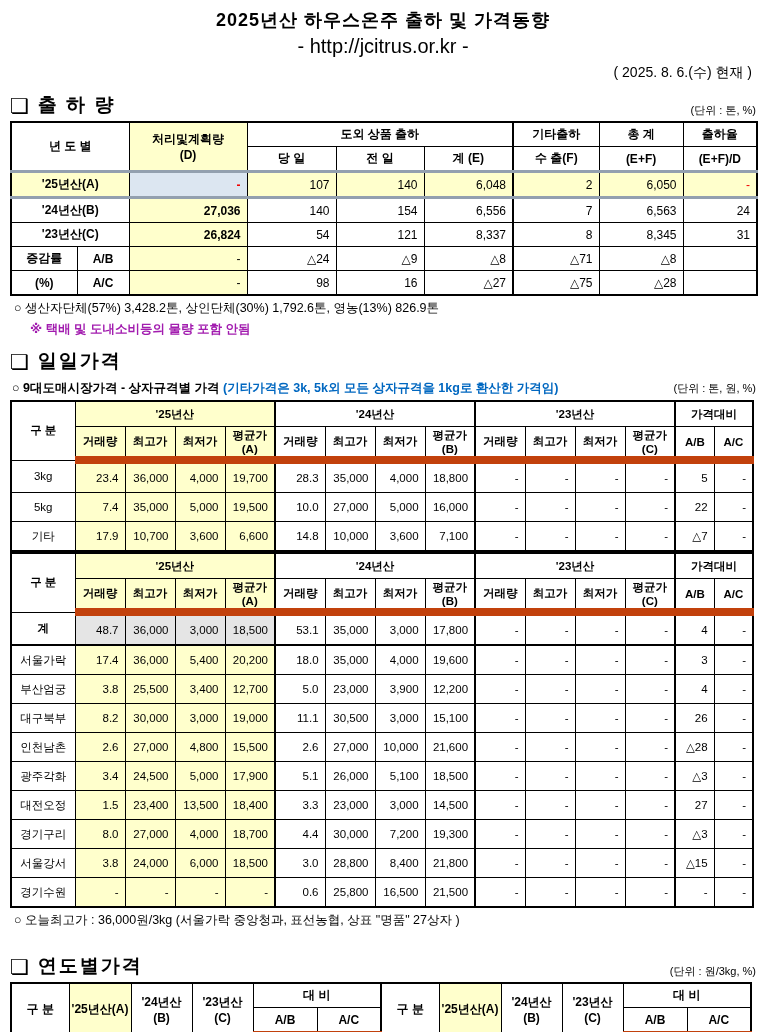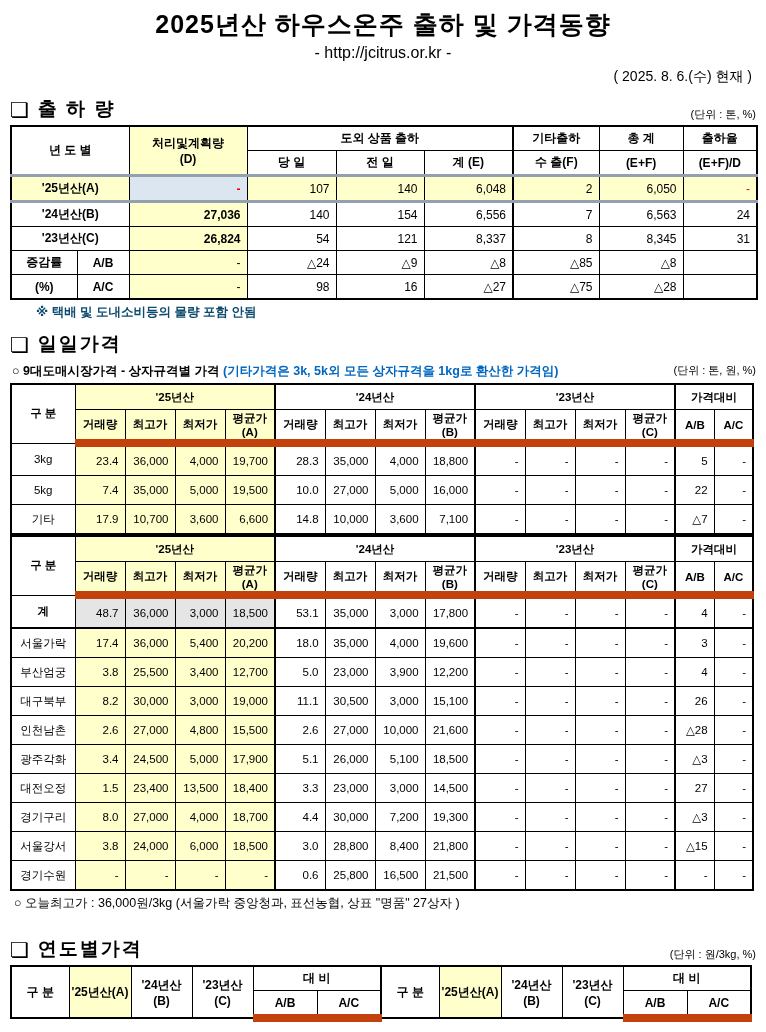--- a/index.html
+++ b/index.html
@@ -1,29 +1,29 @@
 <!DOCTYPE html>
 <html><head>
 <meta charset="utf-8">
 <style>
   html,body { margin:0; padding:0; background:#fff; color:#000;
     font-family:"Liberation Sans","DejaVu Sans",sans-serif; }
   body { width:766px; height:1032px; overflow:hidden; }
   .page { padding:4px 10px 0 10px; }
 
-  .title { text-align:center; font-size:25px; font-weight:bold; letter-spacing:1px; margin-top:4px; }
-  .url   { text-align:center; font-size:16px; margin-top:3px; }
+  .title { text-align:center; font-size:18px; font-weight:bold; letter-spacing:1px; margin-top:4px; }
+  .url   { text-align:center; font-size:20px; margin-top:3px; }
   .date  { text-align:right; font-size:14px; margin-top:6px; padding-right:4px; }
 
   .sec { display:flex; justify-content:space-between; align-items:flex-end; margin:10px 0 3px 0; }
   .sec-title { font-size:19px; font-weight:bold; letter-spacing:2px; display:flex; align-items:center; gap:7px; }
   .sq { font-size:21px; font-weight:normal; line-height:1; }
   .unit { font-size:11px; font-weight:normal; white-space:nowrap; }
 
-  .sub { display:flex; justify-content:space-between; align-items:flex-start; font-size:12.5px; font-weight:bold; margin:6px 0 3px 2px; }
+  .sub { display:flex; justify-content:space-between; align-items:center; font-size:12.5px; font-weight:bold; margin:6px 0 3px 2px; }
   .blue { color:#0067c0; }
 
   table { border-collapse:collapse; table-layout:fixed; border:2px solid #000; }
   td,th { border:1px solid #000; overflow:hidden; white-space:nowrap; }
   th { font-weight:bold; text-align:center; white-space:pre-line; padding:1px 2px; }
   td { text-align:right; padding:1px 6px 1px 2px; }
   td.c { text-align:center; padding:1px 2px; }
   .b { font-weight:bold; }
   .red { color:#f00000; }
   .yel { background:#ffffcc; }
@@ -38,21 +38,21 @@
   .t2 { width:742px; font-size:11.5px; }
   .t2 th { height:22px; }
   .t2 td { height:26px; }
   tr.h2b > * { border-bottom:8px solid #c2410c; }
   tr.tot > * { border-bottom:2px solid #000; }
 
   .t3 { width:740px; font-size:12px; }
   .t3 th { height:21px; }
 
   .note { font-size:12.5px; margin:4px 0 0 4px; }
-  .note-red { color:#0c4a6e; font-weight:bold; margin-left:26px; }
+  .note-red { color:#a21caf; font-weight:bold; margin-left:20px; }
 </style>
 </head>
 <body>
 
 <div class="page">
 
   <div class="title">2025년산 하우스온주 출하 및 가격동향</div>
   <div class="url">- http://jcitrus.or.kr -</div>
   <div class="date">( 2025. 8. 6.(수) 현재 )</div>
 
@@ -124,38 +124,39 @@
           <td>8,345</td>
           <td>31</td>
         </tr>
         <tr>
           <td class="c b">증감률</td>
           <td class="c b">A/B</td>
           <td class="yel">-</td>
           <td>△24</td>
           <td>△9</td>
           <td>△8</td>
-          <td class="gl">△85</td>
+          <td class="gl">△71</td>
           <td>△8</td>
           <td></td>
         </tr>
         <tr>
           <td class="c b">(%)</td>
           <td class="c b">A/C</td>
           <td class="yel">-</td>
           <td>98</td>
           <td>16</td>
           <td>△27</td>
           <td class="gl">△75</td>
           <td>△28</td>
           <td></td>
         </tr>
       </tbody>
   </table>
 
+  <div class="note">○ 생산자단체(57%) 3,428.2톤, 상인단체(30%) 1,792.6톤, 영농(13%) 826.9톤</div>
   <div class="note note-red">※ 택배 및 도내소비등의 물량 포함 안됨</div>
 
   <div class="sec">
     <div class="sec-title">
       <span class="sq">❏</span>
       <span>일일가격</span>
     </div>
   </div>
 
   <div class="sub">

